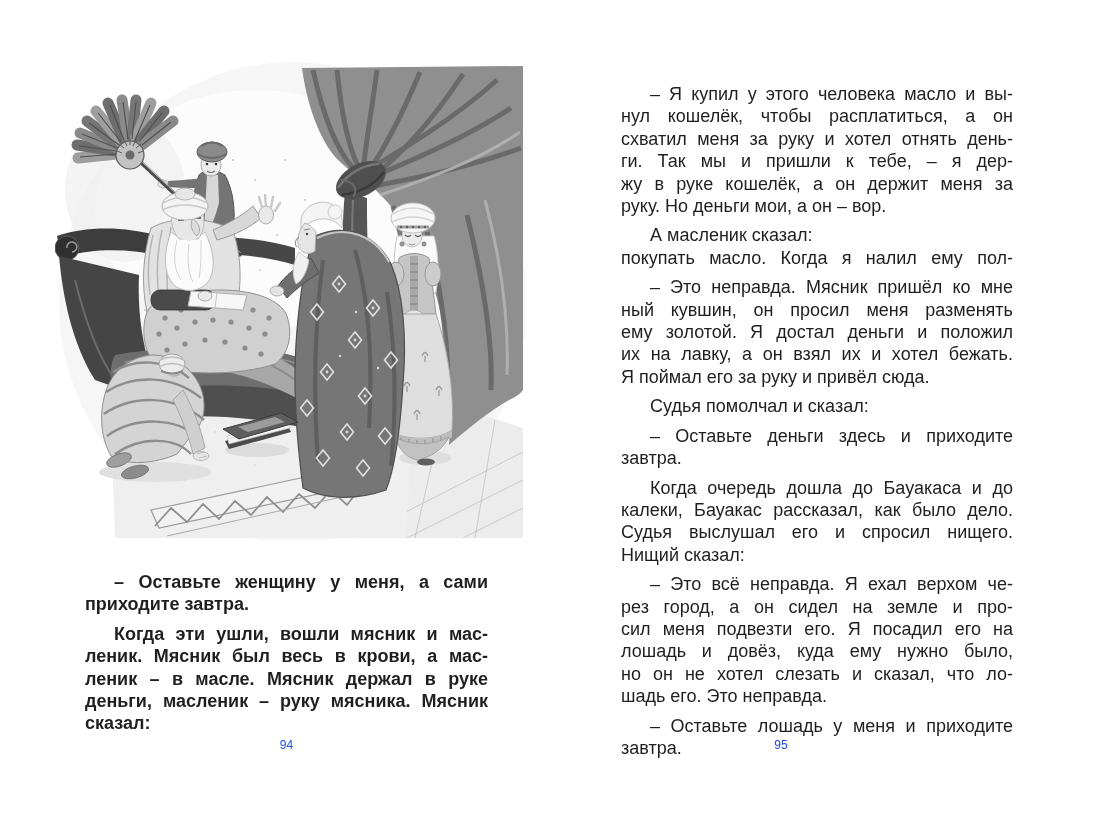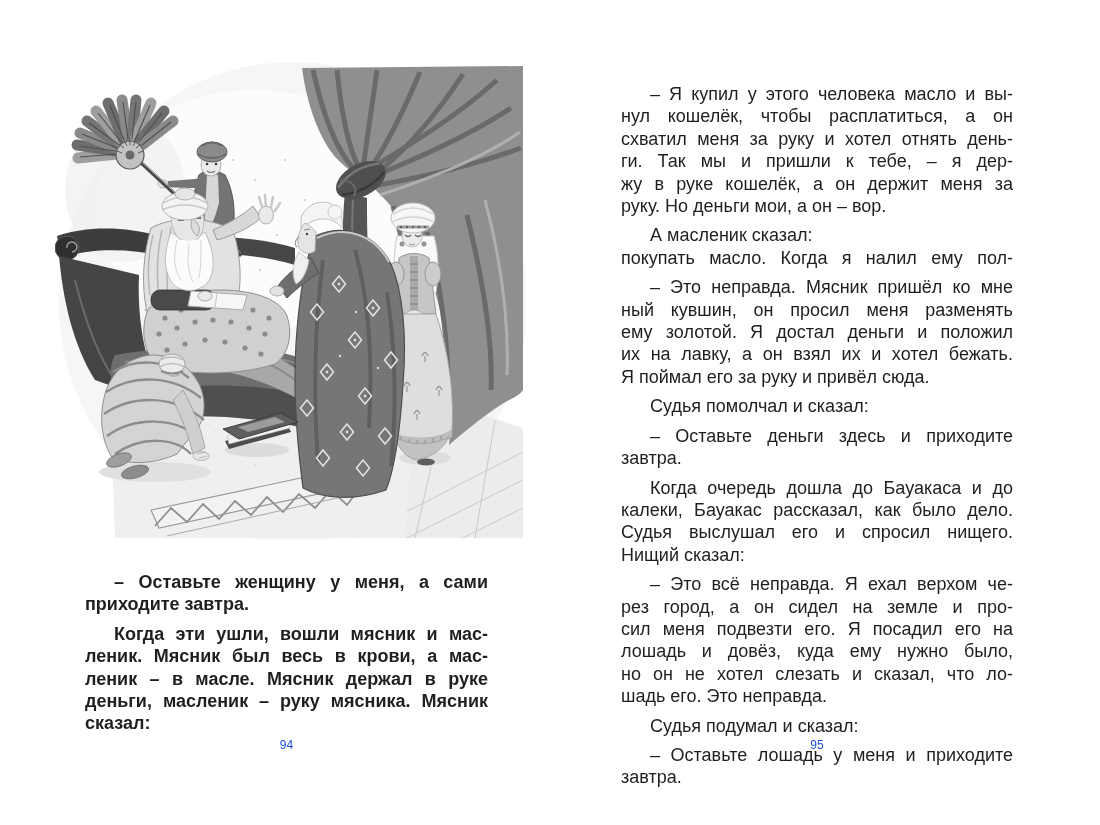--- a/index.html
+++ b/index.html
@@ -7,21 +7,21 @@
           font-family:"Liberation Sans",sans-serif;color:#1f1f1f;}
   .illustration{position:absolute;left:55px;top:60px;width:470px;height:480px;}
   .textcol{position:absolute;font-size:18px;line-height:22.4px;color:#1f1f1f;}
   .textcol.left{left:85px;top:564px;width:403px;font-weight:bold;}
   .textcol.right{left:621px;top:76px;width:392px;}
   .tl{text-align:justify;text-align-last:justify;}
   .tl.end{text-align-last:left;}
   .tl.ind{text-indent:29px;margin-top:7px;}
   .pagenum{position:absolute;top:738px;font-size:12px;text-align:center;color:#1d4ed8;}
   .pagenum.left{left:85px;width:403px;}
-  .pagenum.right{left:621px;width:392px;}
+  .pagenum.right{left:585px;width:392px;}
 </style>
 </head>
 <body>
 
 <div class="screen">
 
   <div>
 
     <svg class="illustration" viewBox="0 0 470 480" role="img" aria-label="Судья с длинной белой бородой сидит на диване; слуга с опахалом из перьев стоит позади; старик в тёмном халате с ромбовым узором склонился к судье; женщина в белом платке стоит справа у занавеса; проситель в полосатом халате стоит на коленях на ковре; рядом лежит книга.">
 
@@ -406,21 +406,20 @@
         <div class="tl ind">Когда очередь дошла до Бауакаса и до</div>
         <div class="tl">калеки, Бауакас рассказал, как было дело.</div>
         <div class="tl">Судья выслушал его и спросил нищего.</div>
         <div class="tl end">Нищий сказал:</div>
         <div class="tl ind">– Это всё неправда. Я ехал верхом че-</div>
         <div class="tl">рез город, а он сидел на земле и про-</div>
         <div class="tl">сил меня подвезти его. Я посадил его на</div>
         <div class="tl">лошадь и довёз, куда ему нужно было,</div>
         <div class="tl">но он не хотел слезать и сказал, что ло-</div>
         <div class="tl end">шадь его. Это неправда.</div>
-        <div class="tl ind end">Судья подумал и сказал:</div>
         <div class="tl ind">– Оставьте лошадь у меня и приходите</div>
         <div class="tl end">завтра.</div>
       </div>
 
     <div class="pagenum right">95</div>
   </div>
 
 </div>
 
 </body></html>

